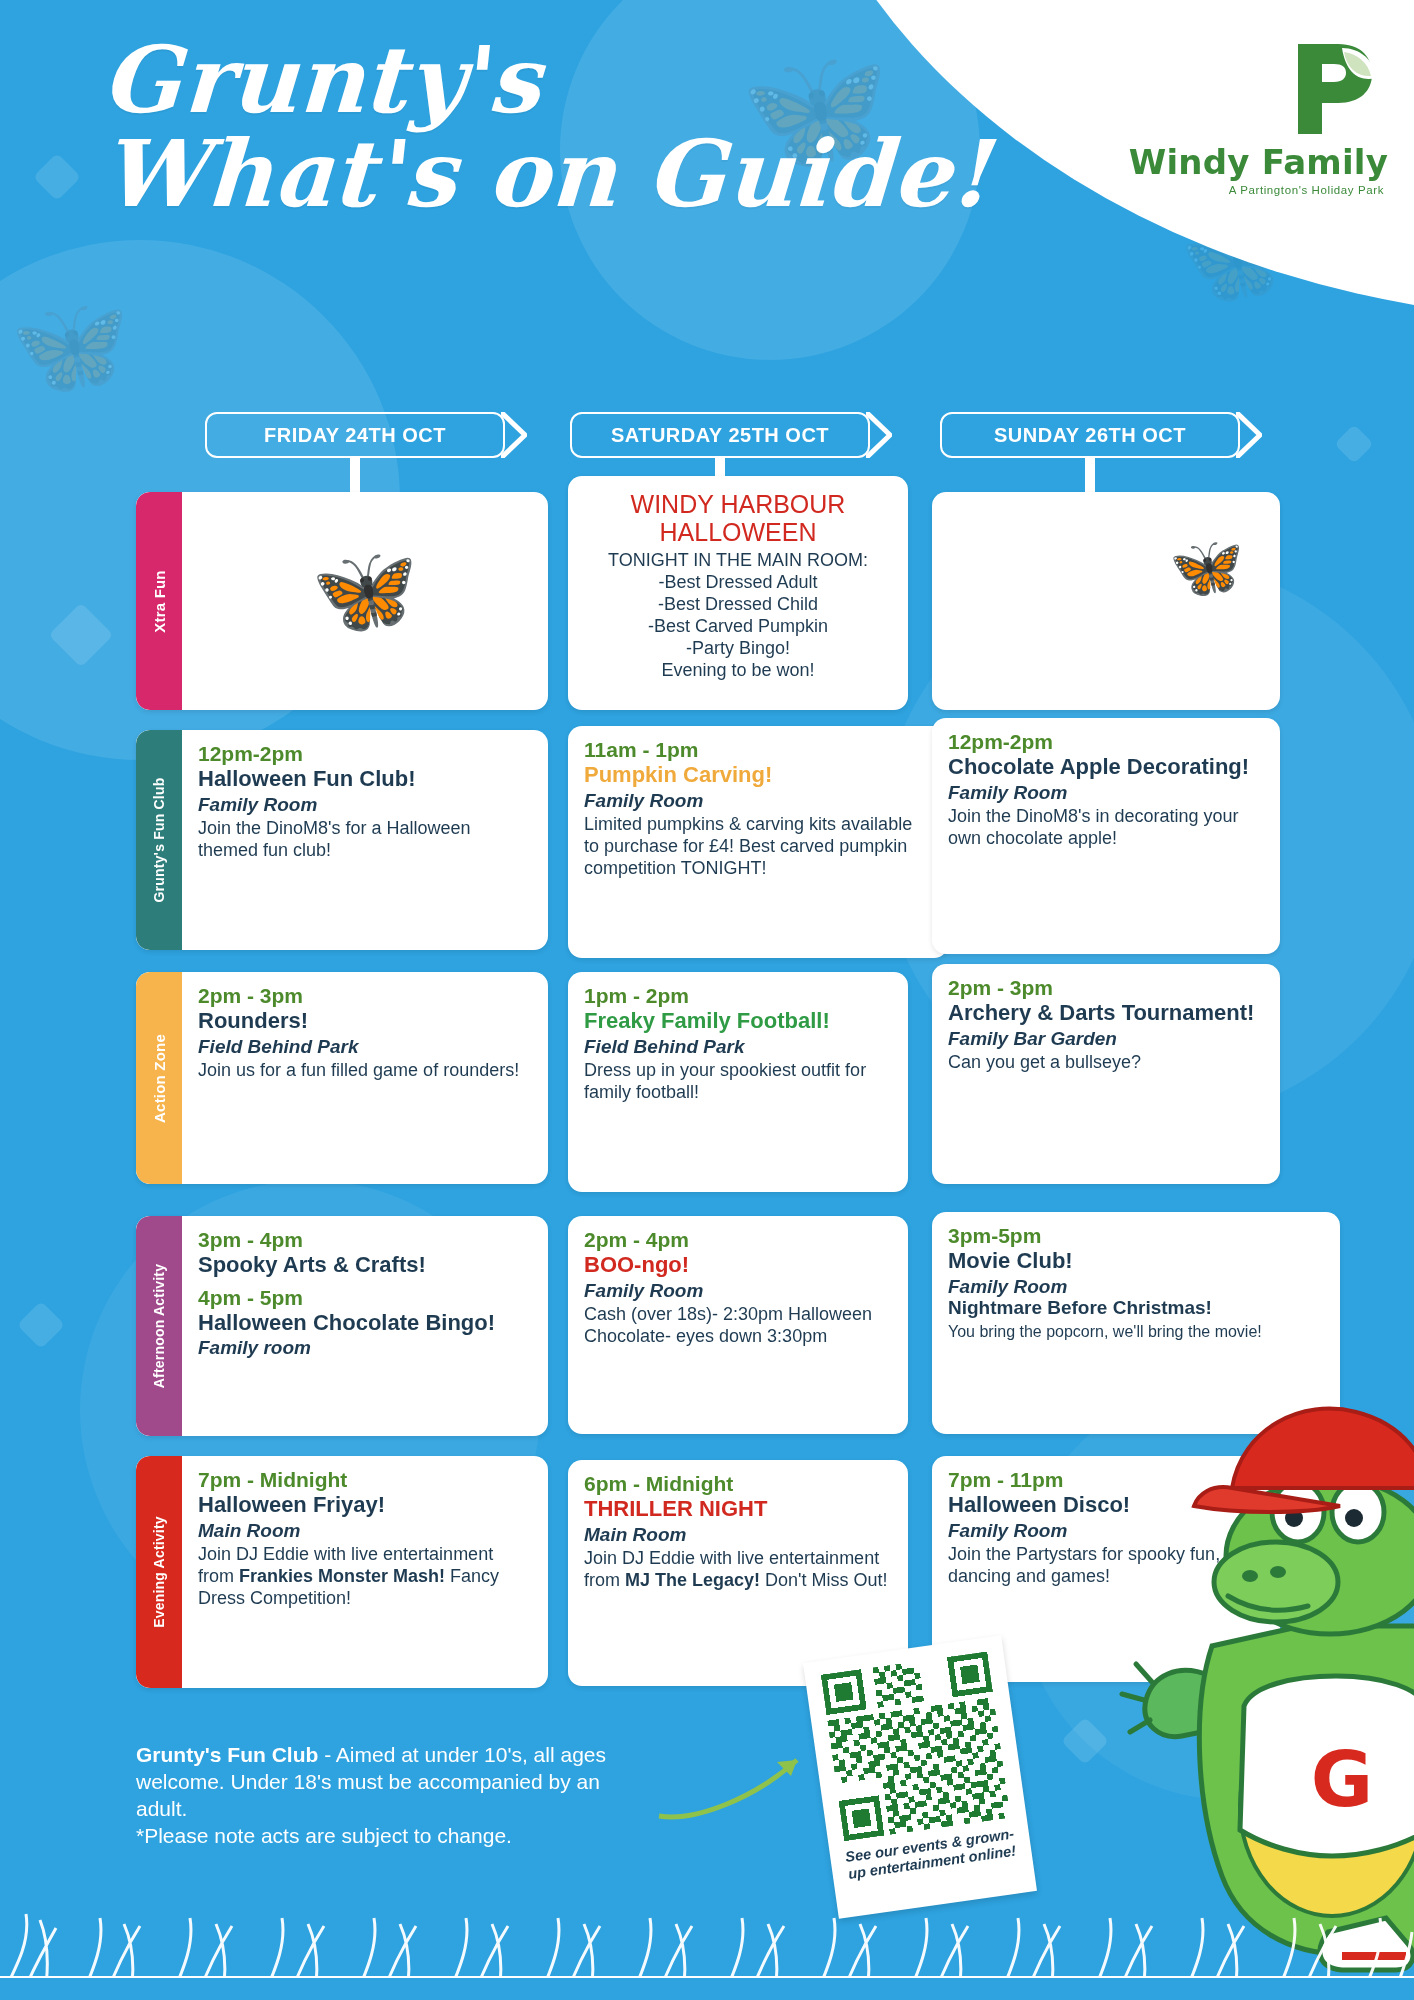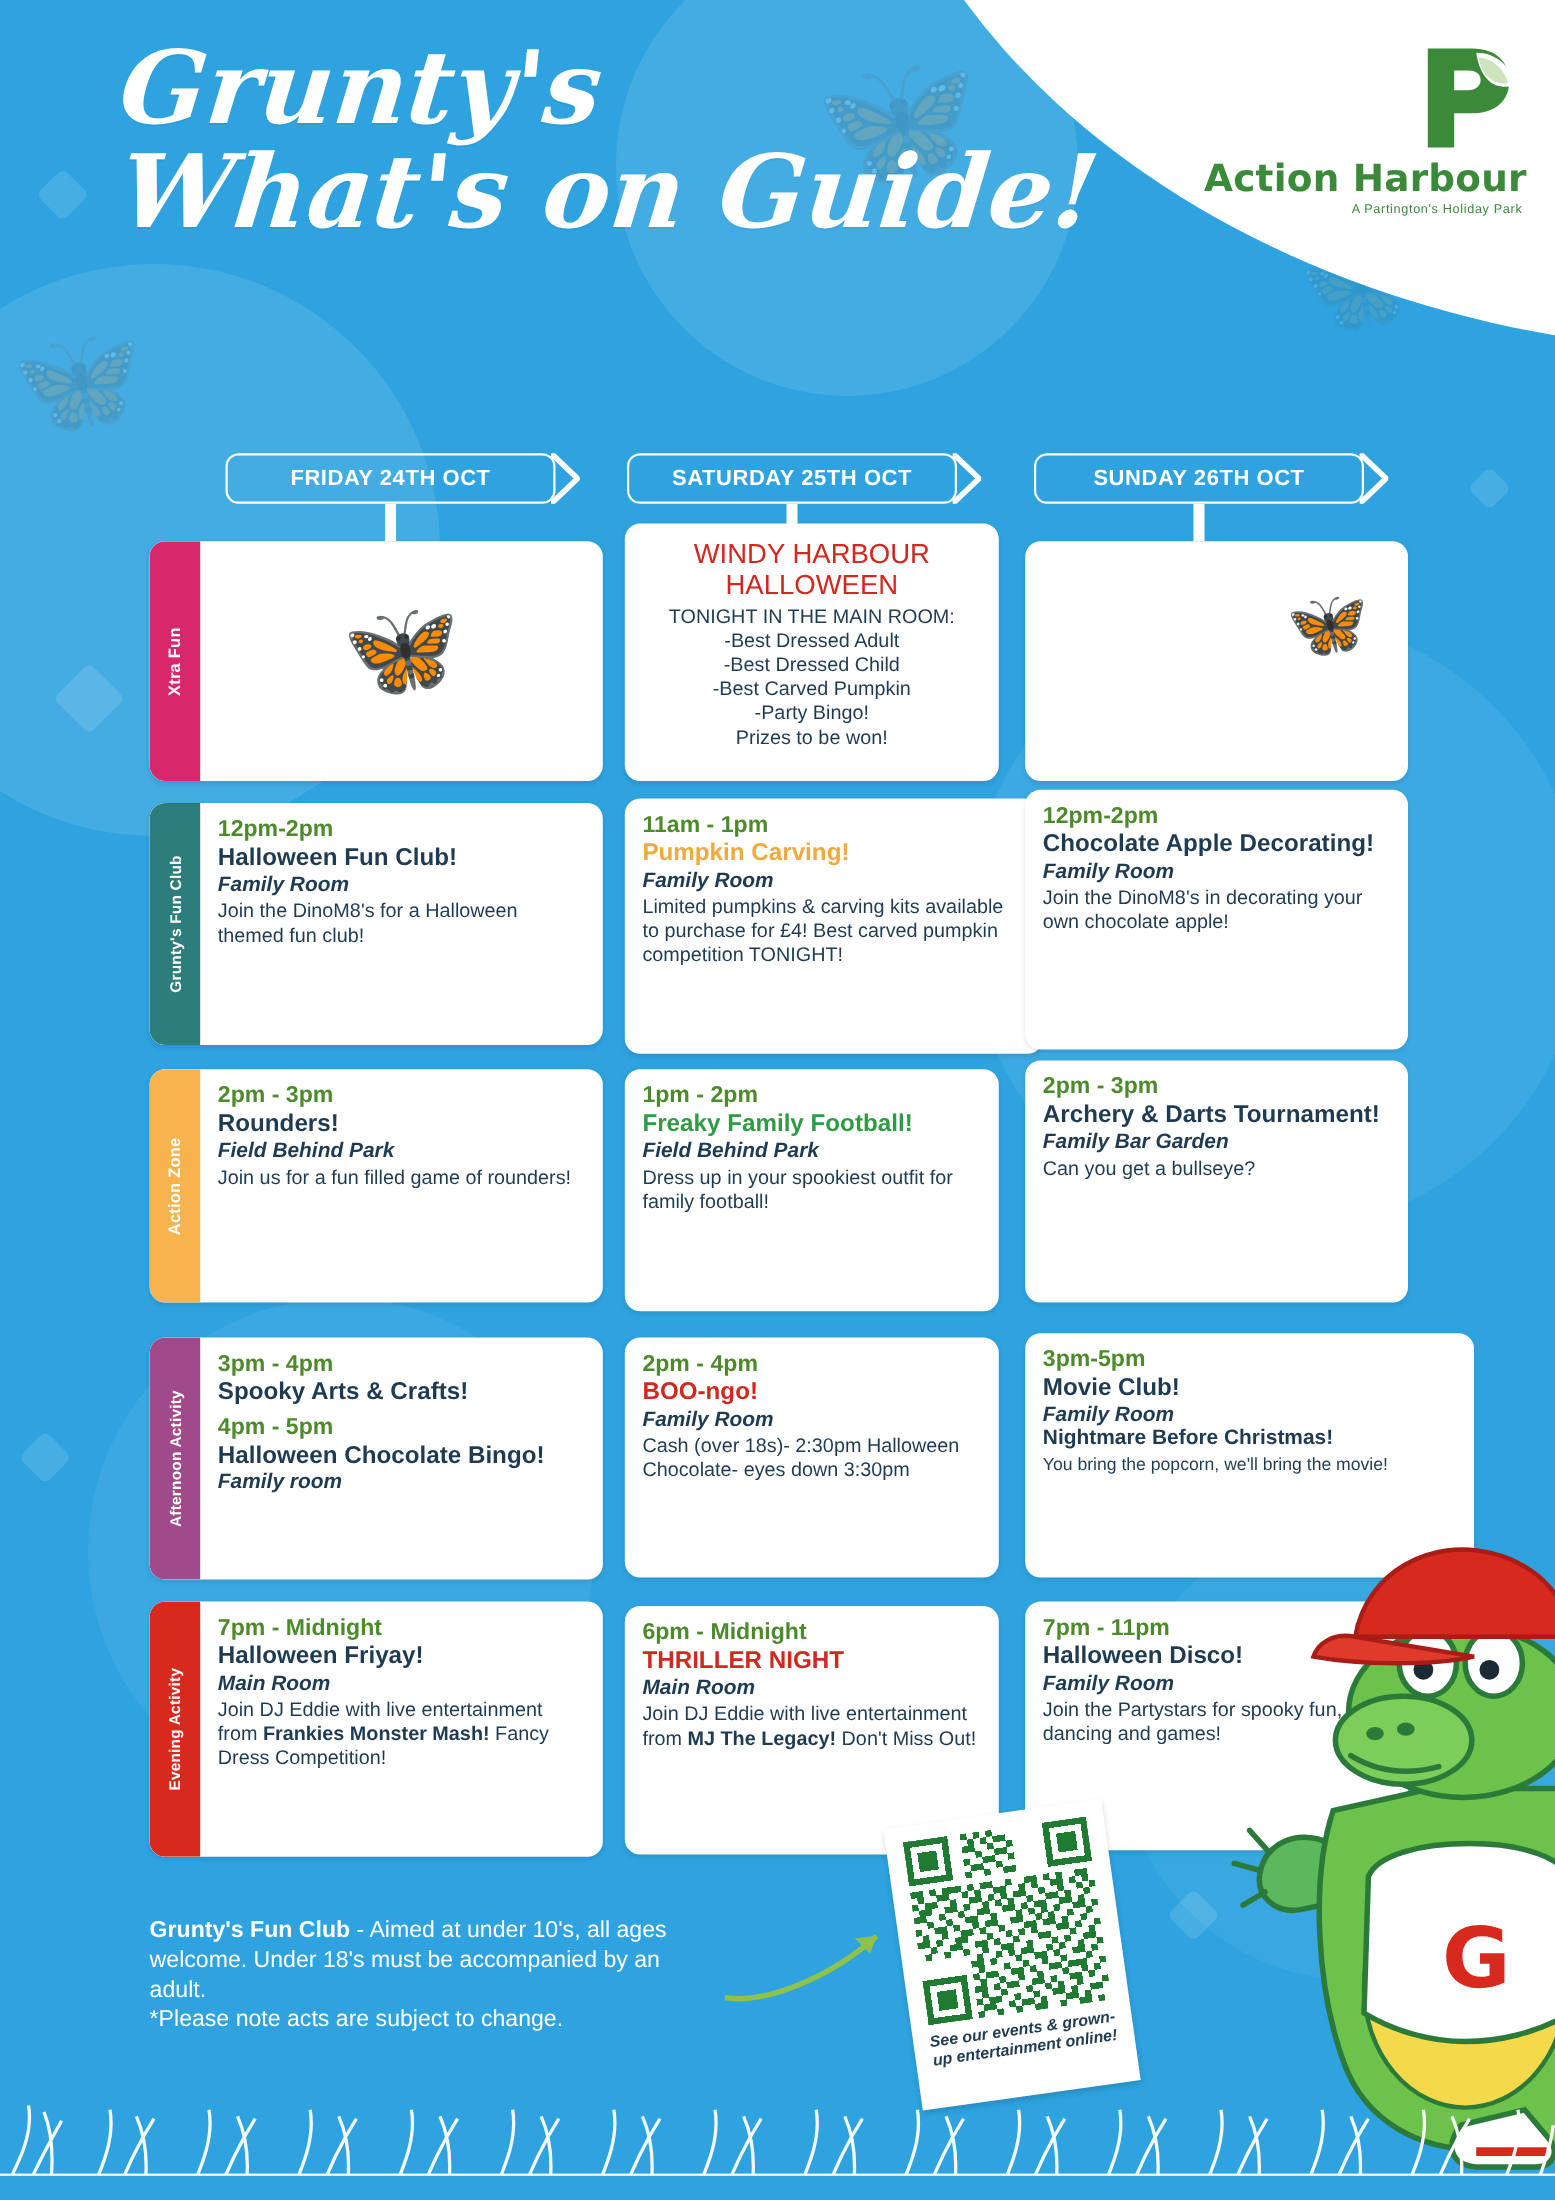--- a/index.html
+++ b/index.html
@@ -129,21 +129,21 @@
 
 <div class="logo-circle"></div>
 <div class="logo-wrap">
   <span class="logo-mark">
     <svg width="92" height="98" viewBox="0 0 92 98">
       <path d="M8 4 h40 c24 0 34 14 34 30 0 17-12 29-34 29 H32 V94 H8 Z M32 24 v18 h12 c8 0 12-4 12-9 0-6-4-9-12-9 Z" fill="#3b8a3a"></path>
       <path d="M52 8 c18 0 32 12 34 30 -16 4-30-4-34-30 Z" fill="#ffffff"></path>
       <path d="M54 12 c14 2 24 11 27 24 -13 1-24-7-27-24 Z" fill="#cfe3bf"></path>
     </svg>
   </span>
-  <span class="logo-text">Action Harbour</span>
+  <span class="logo-text">Windy Family</span>
   <div class="logo-sub">A Partington's Holiday Park</div>
 </div>
 
 <div class="title">
   <span class="l1">Grunty's</span>
   <span class="l2">What's on Guide!</span>
 </div>
 
 <div class="day-header" style="left:205px;top:412px;width:300px;">
   <span>FRIDAY 24TH OCT</span>
@@ -180,21 +180,21 @@
 
 <div class="card" style="left:568px;top:476px;width:340px;height:234px;">
   <div class="inner xtra-sat" style="padding-top:14px;">
     <div class="h1">WINDY HARBOUR HALLOWEEN</div>
     <div class="body">
       <div>TONIGHT IN THE MAIN ROOM:</div>
       <div>-Best Dressed Adult</div>
       <div>-Best Dressed Child</div>
       <div>-Best Carved Pumpkin</div>
       <div>-Party Bingo!</div>
-      <div>Prizes to be won!</div>
+      <div>Evening to be won!</div>
     </div>
   </div>
 </div>
 
 <div class="card" style="left:932px;top:492px;width:348px;height:218px;">
   <div class="inner" style="text-align:right;padding-top:40px;padding-right:36px;">
     <span style="font-size:60px;color:#edf5ee;">🦋</span>
   </div>
 </div>
 

